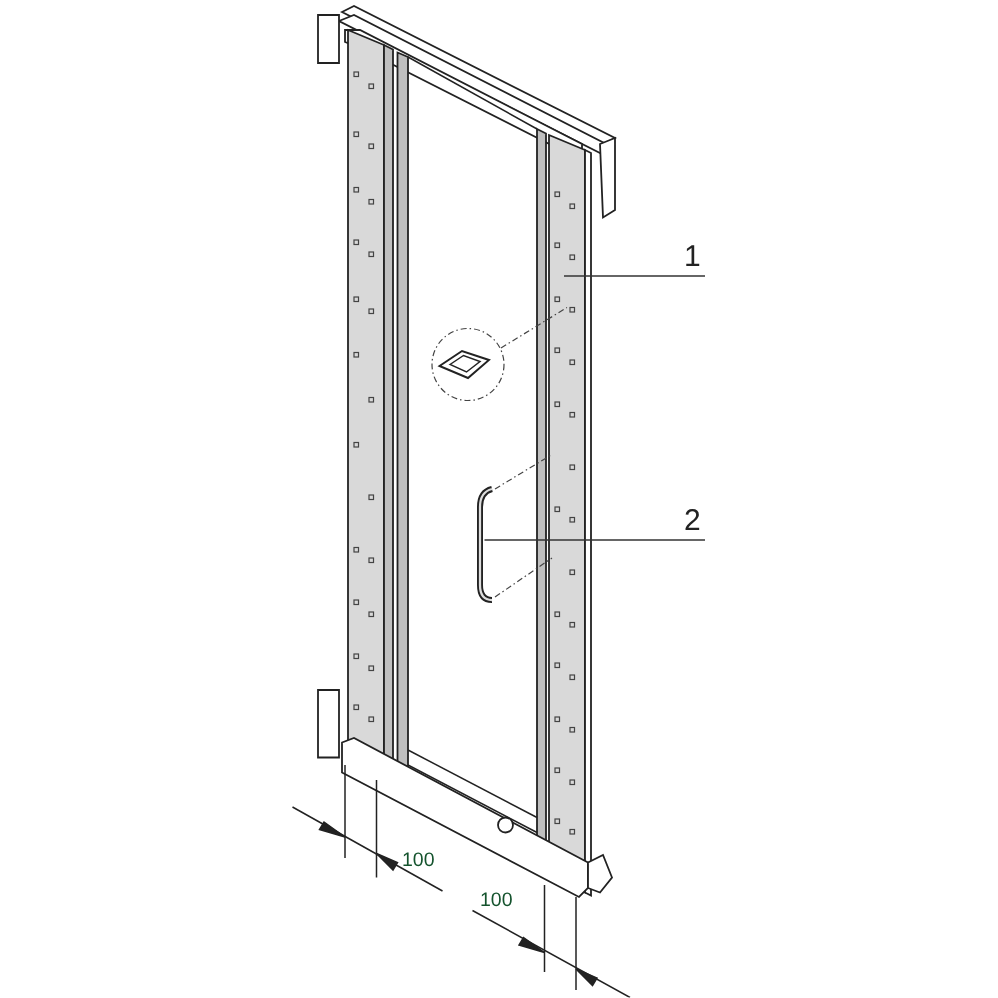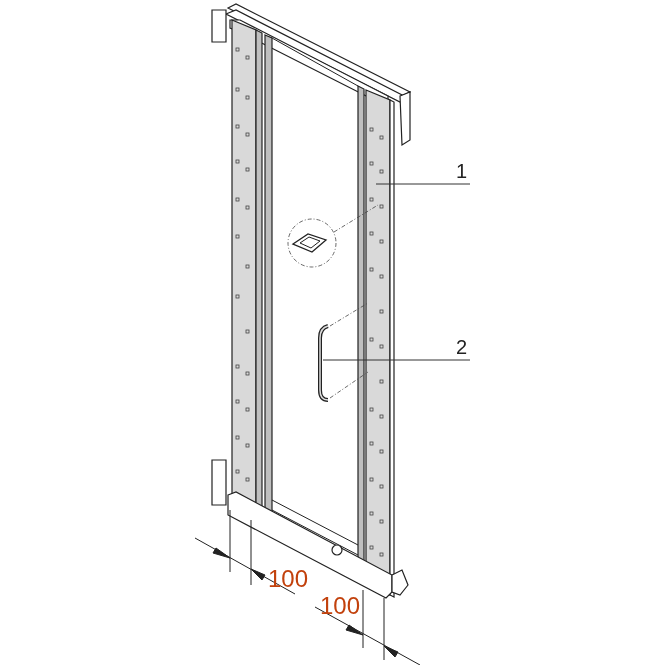--- a/index.html
+++ b/index.html
@@ -1,19 +1,19 @@
 <!DOCTYPE html>
 <html><head>
 <meta charset="utf-8">
 <style>
   html, body { margin:0; padding:0; background:#ffffff; }
   body { width:665px; height:665px; overflow:hidden; position:relative; font-family:"Liberation Sans", sans-serif; }
   svg { position:absolute; left:0; top:0; }
   .lbl { position:absolute; font-size:20px; color:#222; font-family:"Liberation Sans", sans-serif; }
-  .dim { position:absolute; font-size:24px; color:#c2410c; font-family:"Liberation Sans", sans-serif; }
+  .dim { position:absolute; font-size:13px; color:#14532d; font-family:"Liberation Sans", sans-serif; }
 </style>
 </head>
 <body>
 
 <svg width="665" height="665" viewBox="0 0 665 665">
 
   <g stroke="#222" stroke-width="1.2" fill="#fff">
     <polygon points="228,8 236,4 410,92 402,96"></polygon>
     <polygon points="226,14 236,10 408,98 400,102"></polygon>
     <polygon points="230,20 240,20 388,96 388,106 378,102 240,32 230,28"></polygon>

